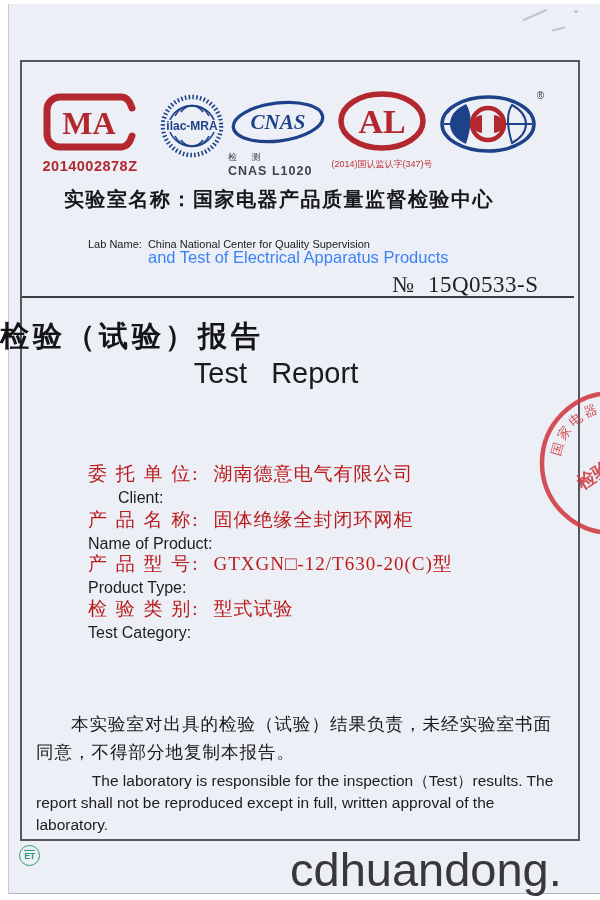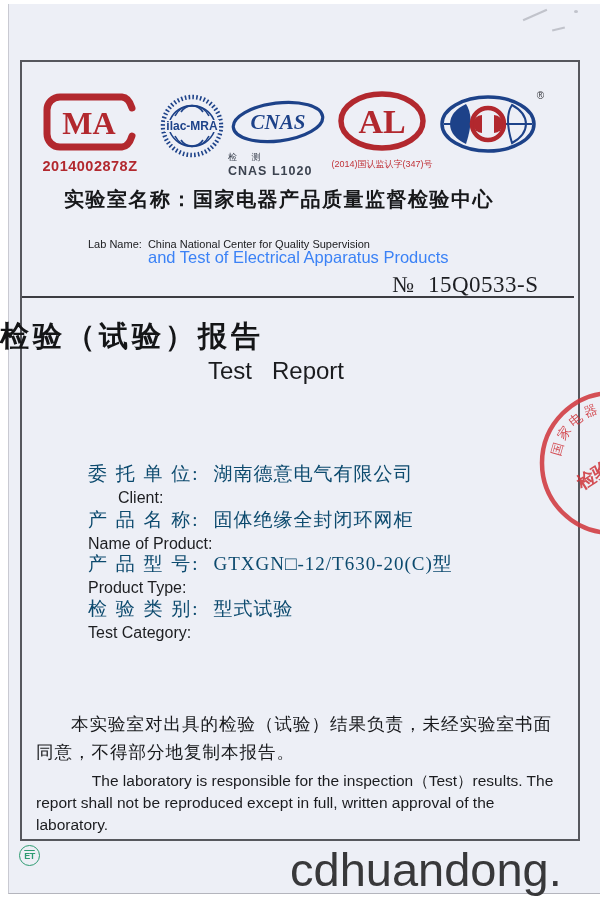--- a/index.html
+++ b/index.html
@@ -29,25 +29,25 @@
   .lab-en2{left:148px;top:248px;font-size:16.5px;color:#3b82f6;}
 
   
   .report-no{left:348px;top:272px;font-size:23px;font-family:"Liberation Serif", serif;color:#1d1e22;margin-left:44px;}
   .report-no .no-value{margin-left:14px;letter-spacing:.5px;}
   .no-rule{left:22px;top:296px;width:552px;border-top:2px solid #3c3d42;height:0;}
 
   
   .title-zh{left:0;top:317px;width:600px;text-align:left;font-size:29px;font-weight:bold;
             letter-spacing:4px;color:#141517;}
-  .title-en{left:0;top:357px;width:552px;text-align:center;font-size:24px;font-weight:500;color:#1a1b1e;}
+  .title-en{left:0;top:357px;width:552px;text-align:center;font-size:29px;font-weight:500;color:#1a1b1e;}
 
   
   .field-row{position:absolute;left:88px;width:470px;}
-  .zh-line{font-family:"Liberation Serif", serif;font-size:19px;color:#0c4a6e;letter-spacing:1px;}
+  .zh-line{font-family:"Liberation Serif", serif;font-size:19px;color:#b91c1c;letter-spacing:1px;}
   .zh-label{letter-spacing:2px;}
   .zh-value{margin-left:14px;}
   .en-label{font-size:16px;color:#1d1e21;margin-top:2px;}
   .en-indent{margin-left:30px;}
 
   
   .disc-zh{left:36px;top:710px;width:530px;font-family:"Liberation Serif", serif;font-size:17.5px;
            line-height:1.6;letter-spacing:1px;text-indent:2em;color:#17181b;}
   .disc-en{left:36px;top:770px;width:532px;font-size:15.5px;line-height:1.42;text-indent:3.6em;color:#1b1c1f;}
 

